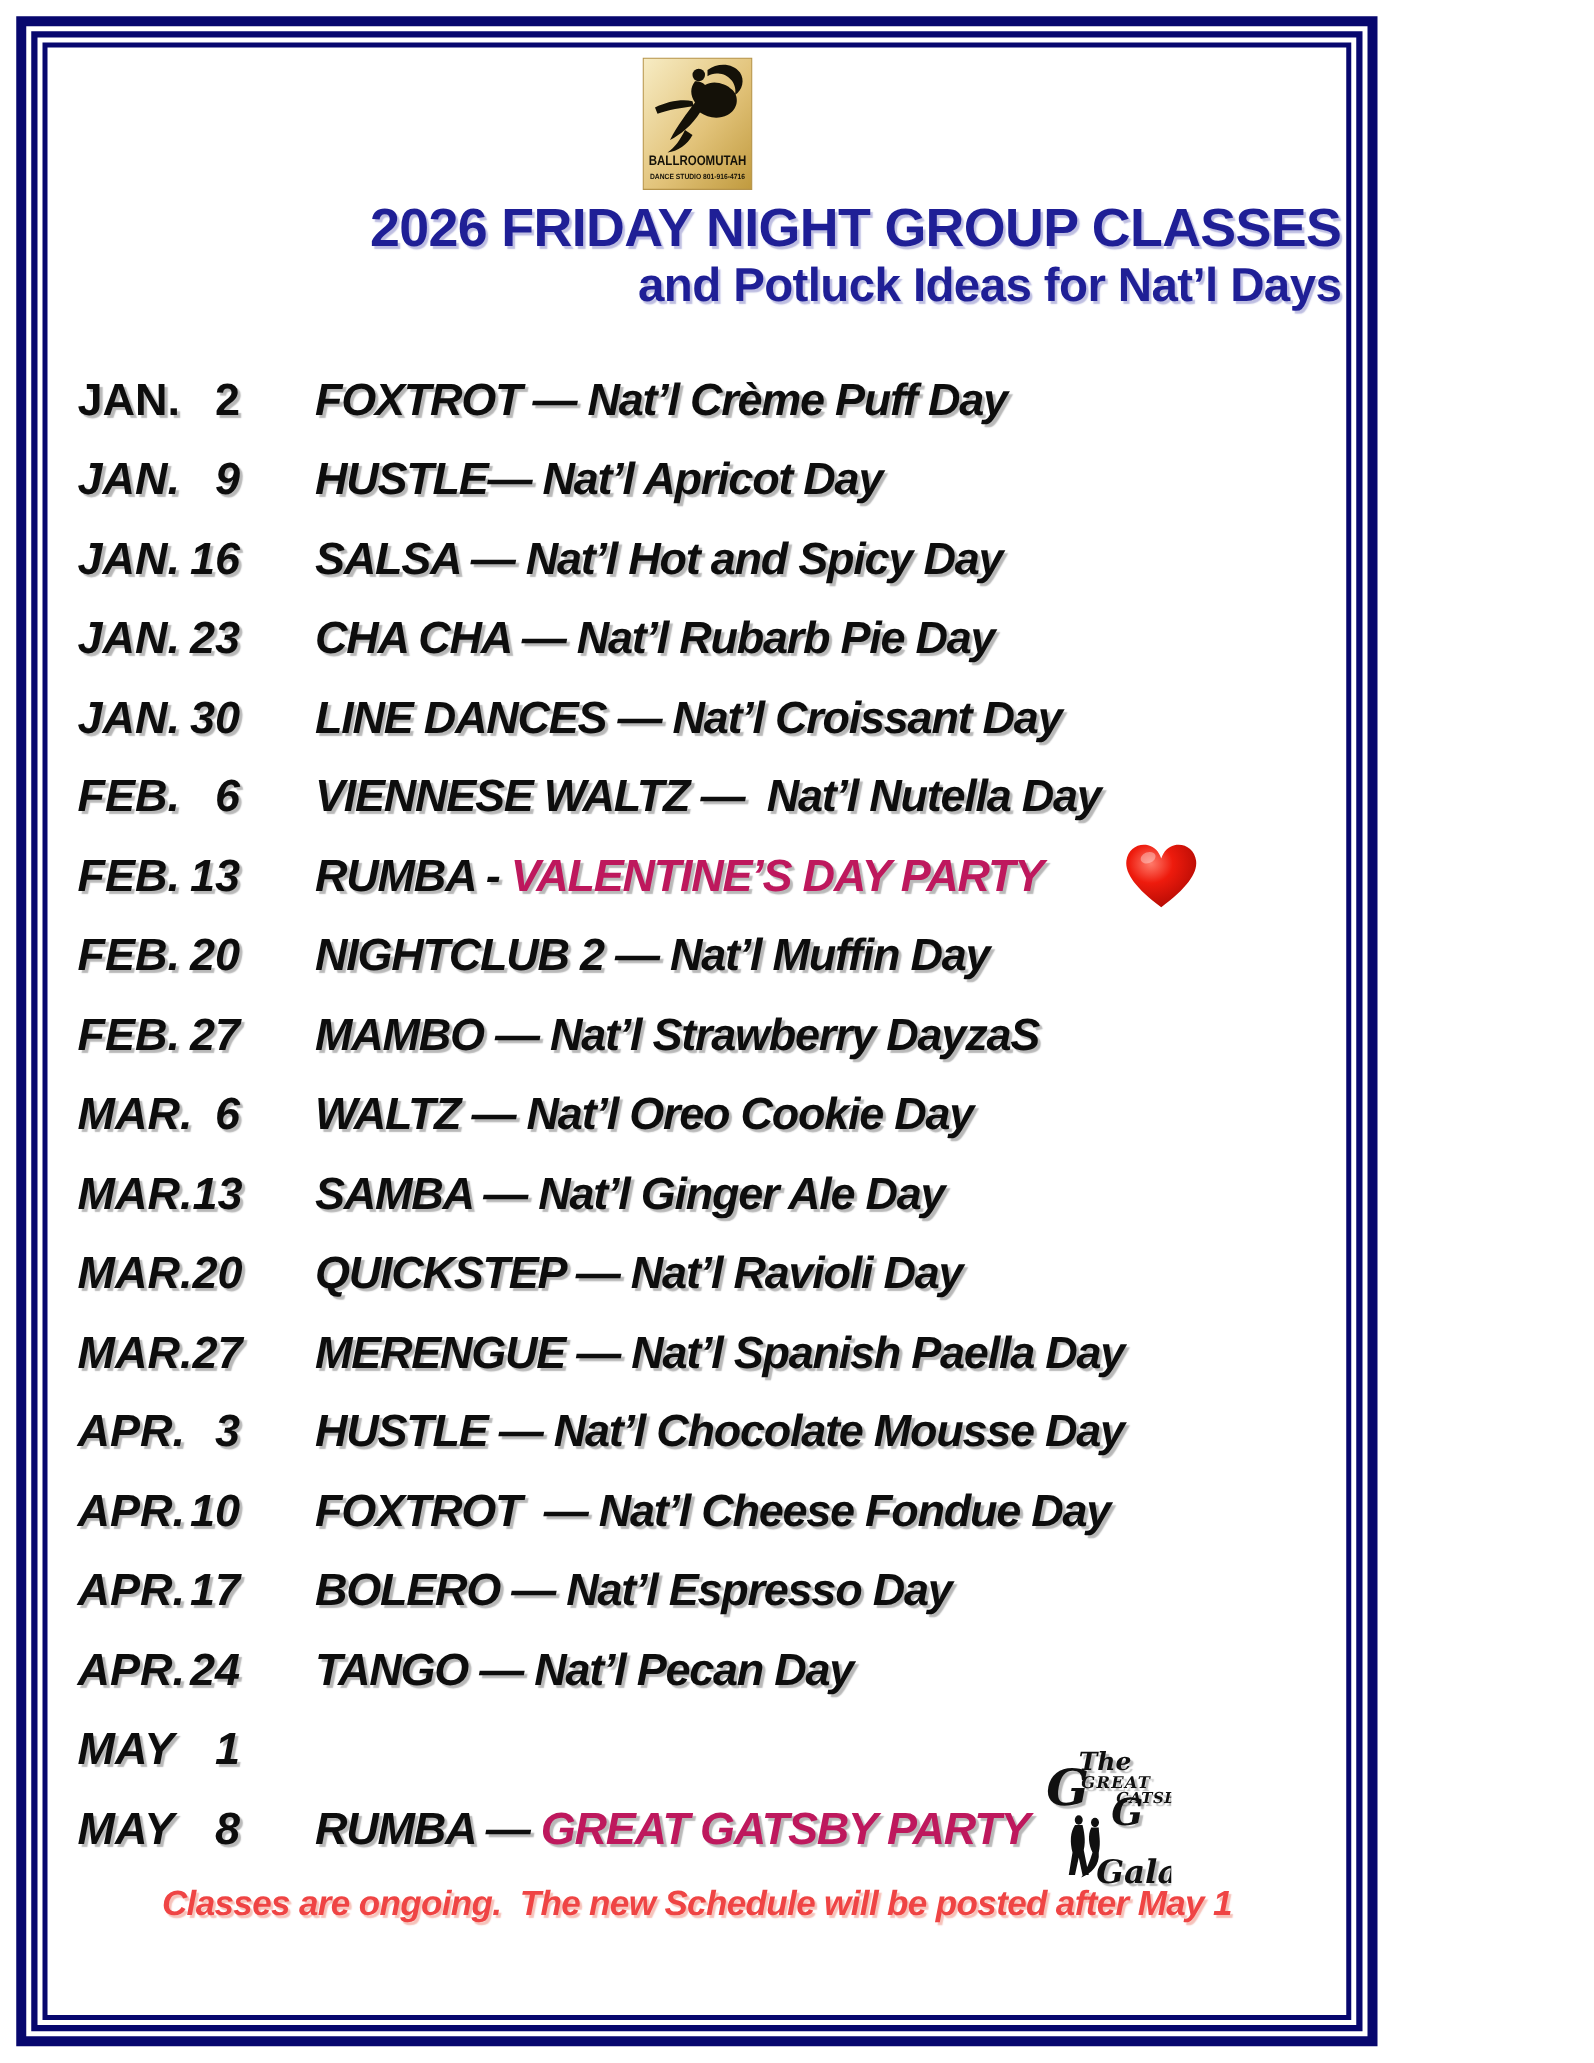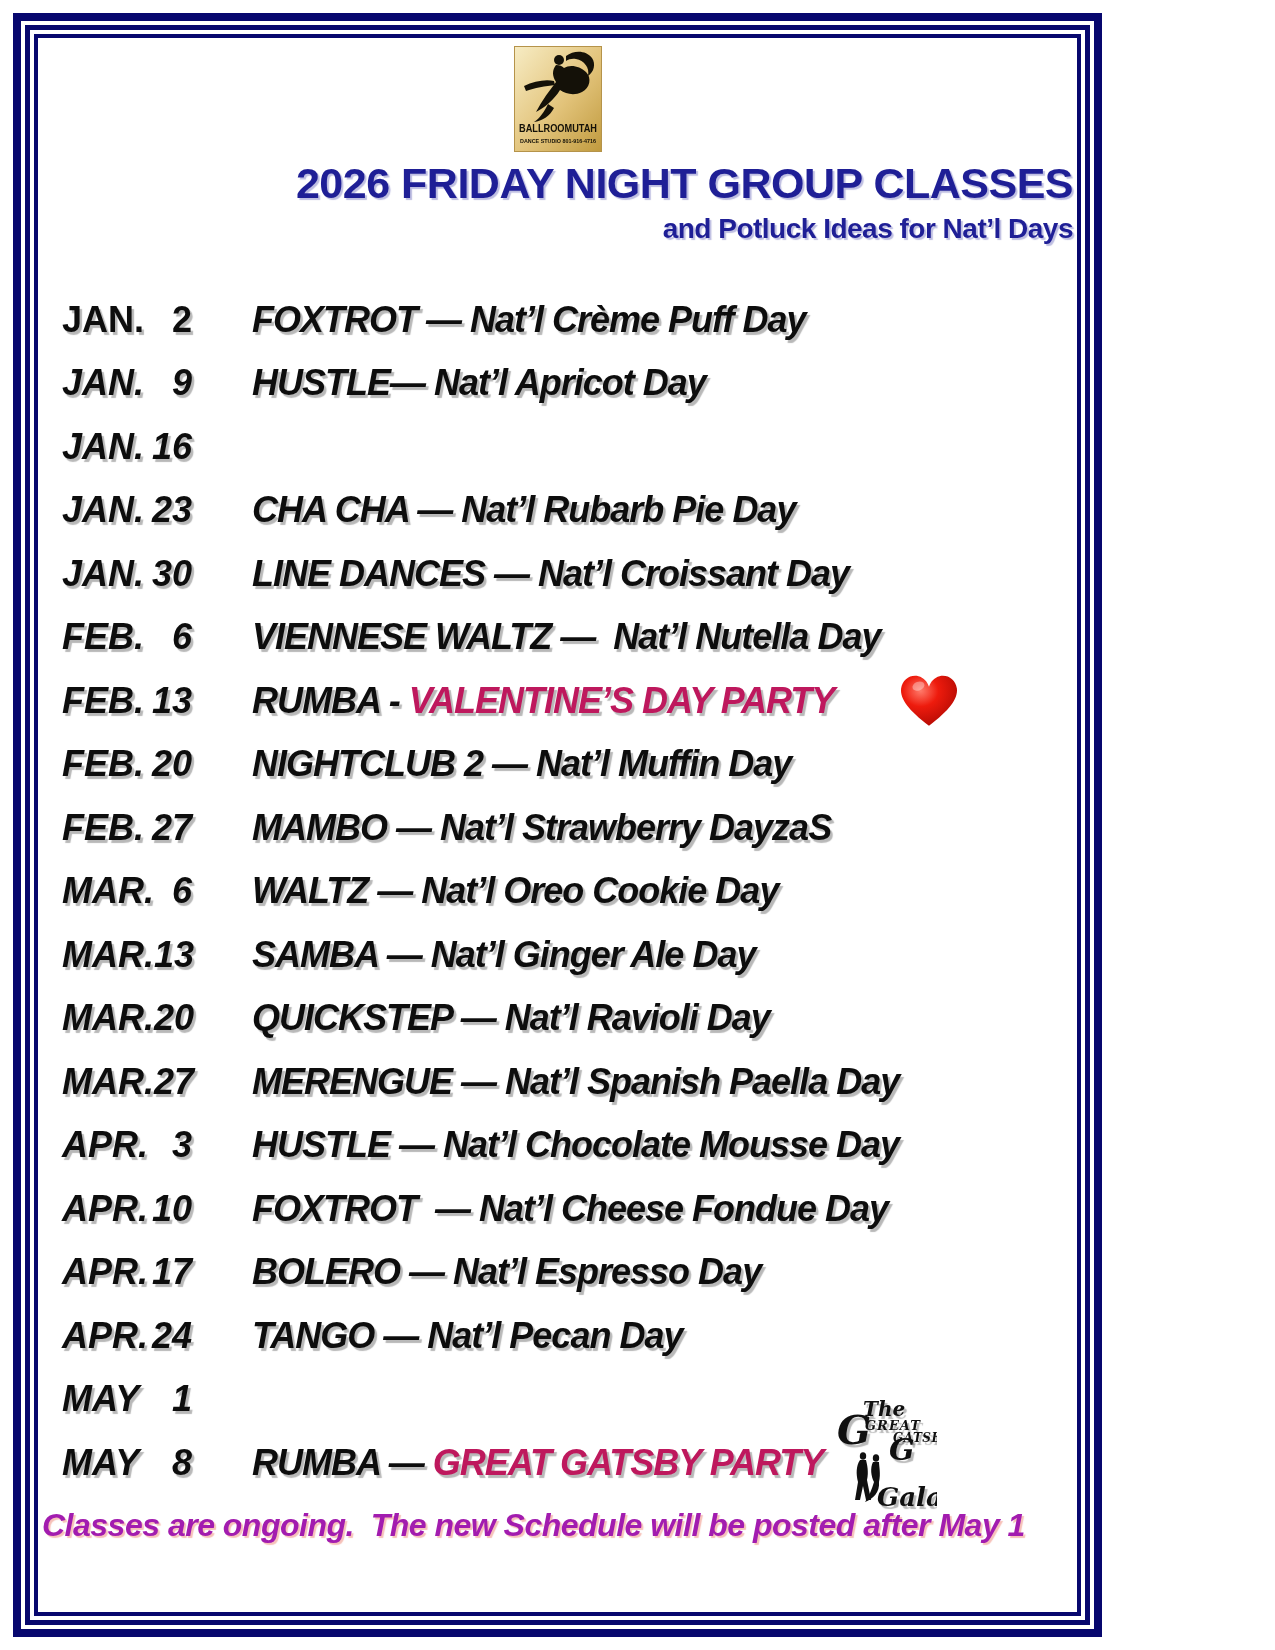--- a/index.html
+++ b/index.html
@@ -18,42 +18,42 @@
   .logo { display:block; margin:4px auto 0 auto; width:88px; height:106px; }
   .logo .gold-rect { stroke:#b5934a; stroke-width:1; }
   .logo text { fill:#141108; font-weight:bold; }
 
   .title {
     margin-top:8px; text-align:right; color:#1f1f96; font-weight:bold;
     line-height:46px; text-shadow:2px 2px 1px rgba(70,70,170,0.35);
     letter-spacing:-0.5px;
   }
   .title .line1 { font-size:43px; display:block; }
-  .title .line2 { font-size:28px; display:block; }
+  .title .line2 { font-size:38px; display:block; }
 
   .rows { margin-top:36px; }
   .row {
     display:flex; align-items:center; height:63.5px; padding-left:20px;
     font-weight:bold; font-style:italic; font-size:36px; color:#0d0d0d;
     text-shadow:2.5px 2.5px 1px rgba(0,0,0,0.28); overflow:visible;
   }
   .date { display:flex; width:130px; justify-content:space-between; flex-shrink:0; }
   .date.upright { font-style:normal; }
   .desc { margin-left:60px; white-space:pre-wrap; letter-spacing:-1px; }
   .red  { color:#be185d; }
 
   .heart-wrap { margin-left:64px; width:62px; height:60px; flex-shrink:0; }
   .gatsby-wrap { margin-left:10px; width:104px; height:118px; flex-shrink:0; position:relative; top:-6px; z-index:2; }
   .gatsby-wrap text { fill:#101010; }
   .g-script { font-family:"DejaVu Serif", serif; font-style:italic; }
   .g-caps   { font-family:"DejaVu Serif", serif; font-weight:bold; }
 
   .footer {
-    margin-top:12px; text-align:left; color:#a21caf; font-weight:bold;
-    font-style:italic; font-size:32px; white-space:pre-wrap;
+    margin-top:12px; text-align:center; color:#ef4444; font-weight:bold;
+    font-style:italic; font-size:28px; white-space:pre-wrap;
     text-shadow:2px 2px 1px rgba(226,51,23,0.3); letter-spacing:-0.5px;
   }
 </style>
 </head>
 <body>
 
 <div class="page">
   <div class="b1"></div>
   <div class="b2"></div>
   <div class="b3"></div>
@@ -101,20 +101,21 @@
             <span>9</span>
           </span>
         <span class="desc"><span>HUSTLE— Nat’l Apricot Day</span><span class="red"></span></span>
       </div>
 
       <div class="row">
         <span class="date">
             <span>JAN.</span>
             <span>16</span>
           </span>
+        <span class="desc"><span>SALSA — Nat’l Hot and Spicy Day</span><span class="red"></span></span>
       </div>
 
       <div class="row">
         <span class="date">
             <span>JAN.</span>
             <span>23</span>
           </span>
         <span class="desc"><span>CHA CHA — Nat’l Rubarb Pie Day</span><span class="red"></span></span>
       </div>
 

